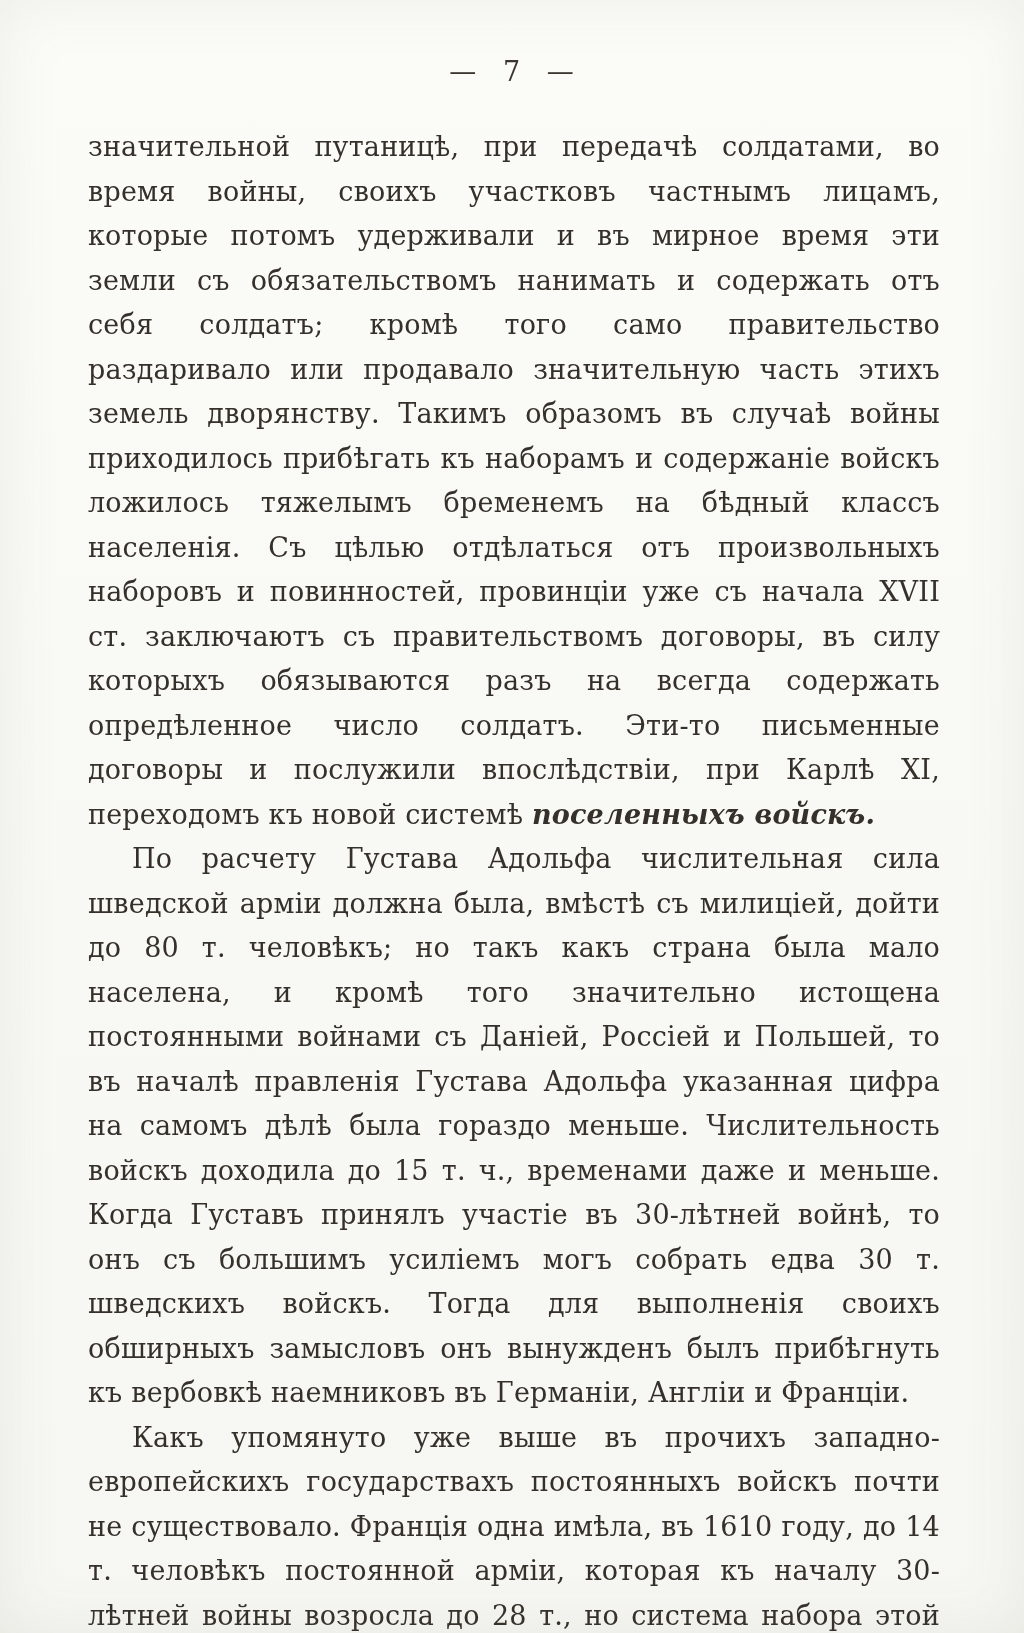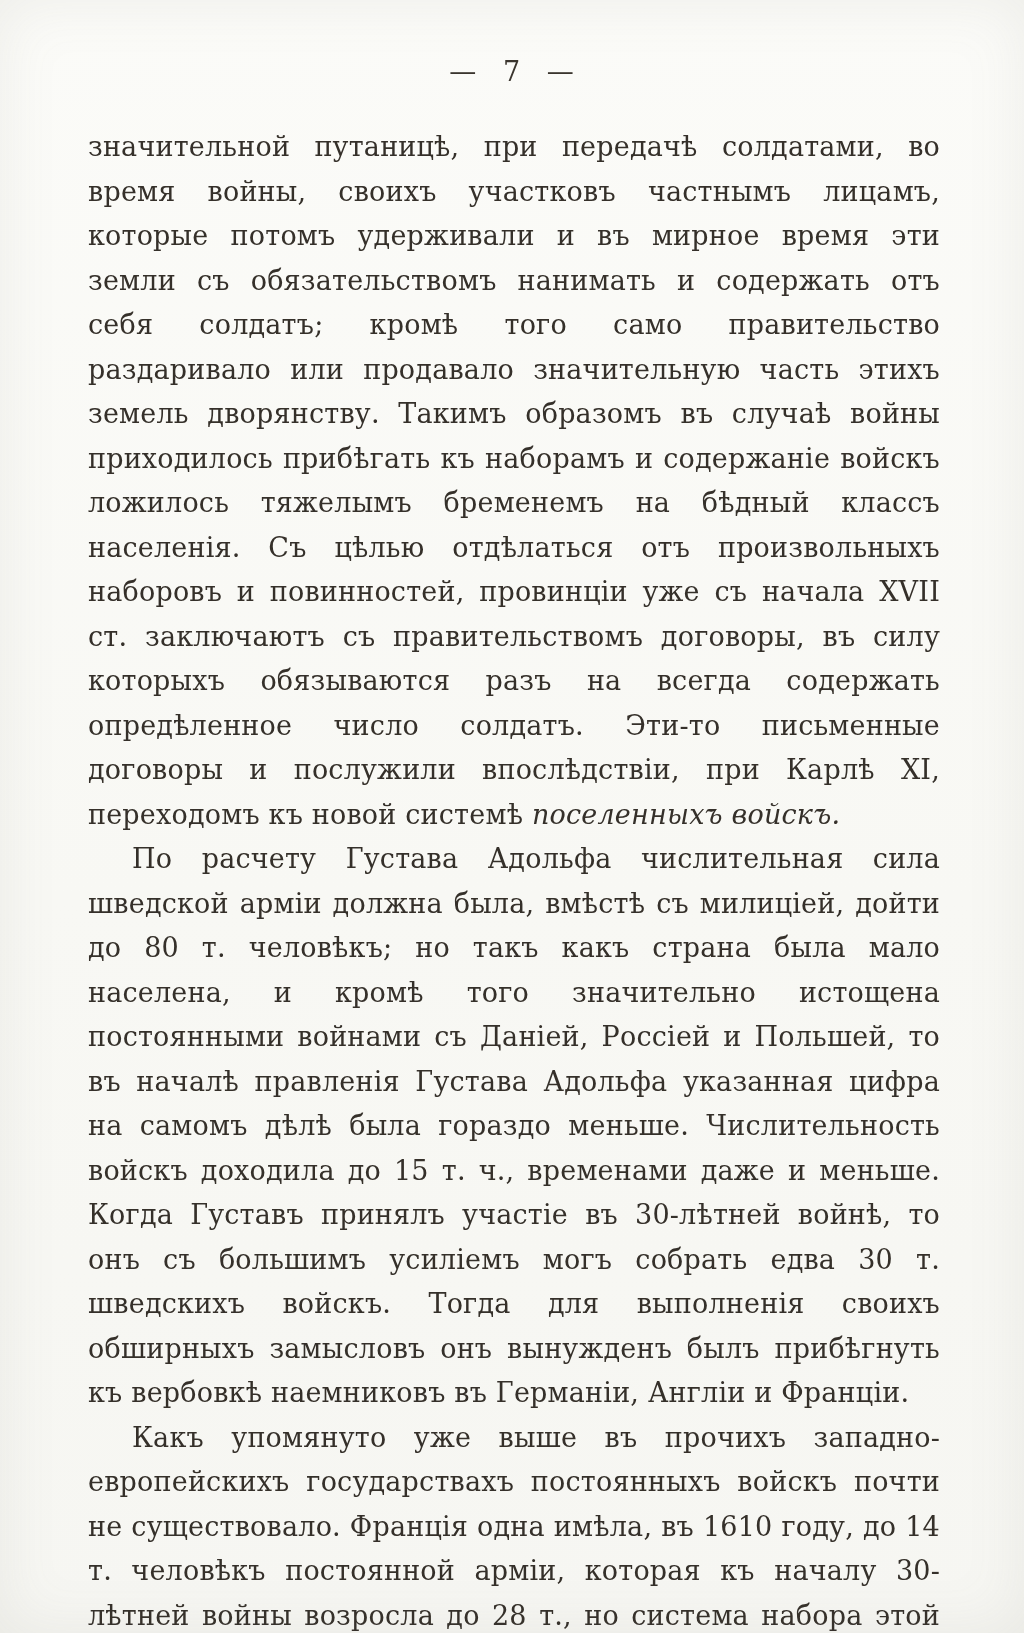--- a/index.html
+++ b/index.html
@@ -34,20 +34,21 @@
   }
   .para {
     margin: 0;
     text-indent: 44px;
   }
   .para.no-indent {
     text-indent: 0;
   }
   .em {
     font-style: italic;
+    font-weight: bold;
   }
   
   .scan::after {
     content: "";
     position: absolute;
     inset: 0;
     pointer-events: none;
     box-shadow: inset 0 0 60px rgba(120,115,105,0.10);
   }
 </style>

